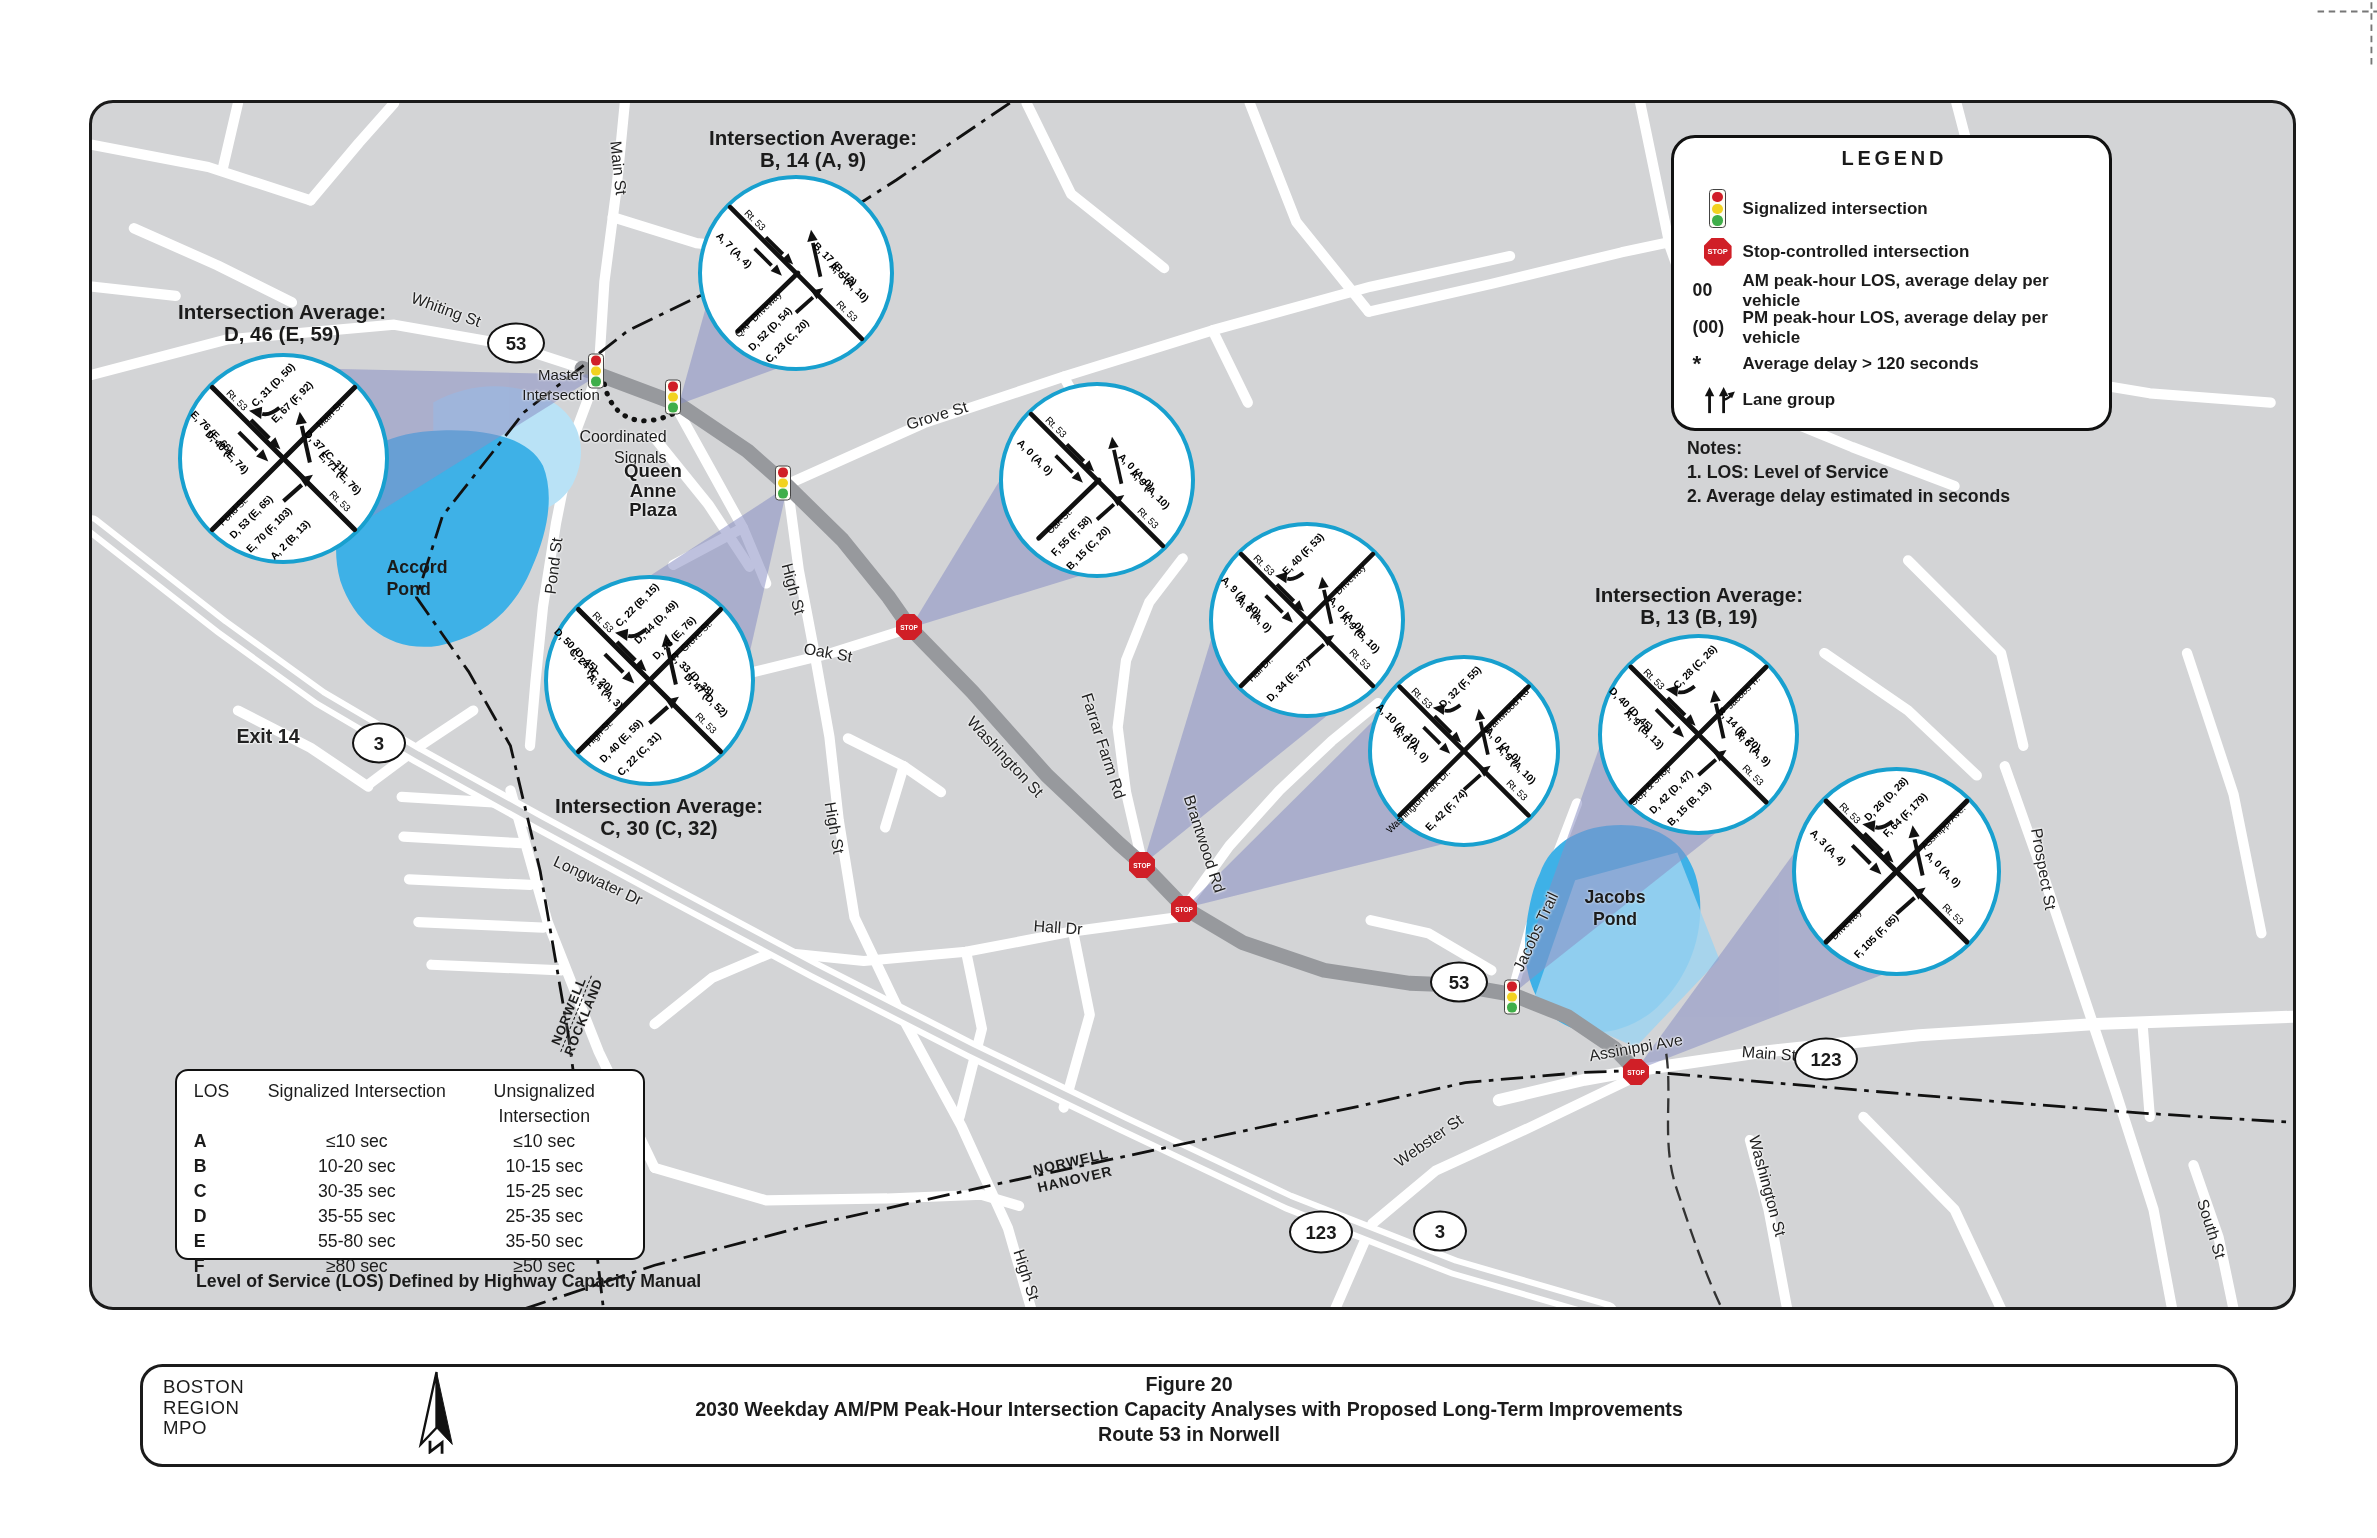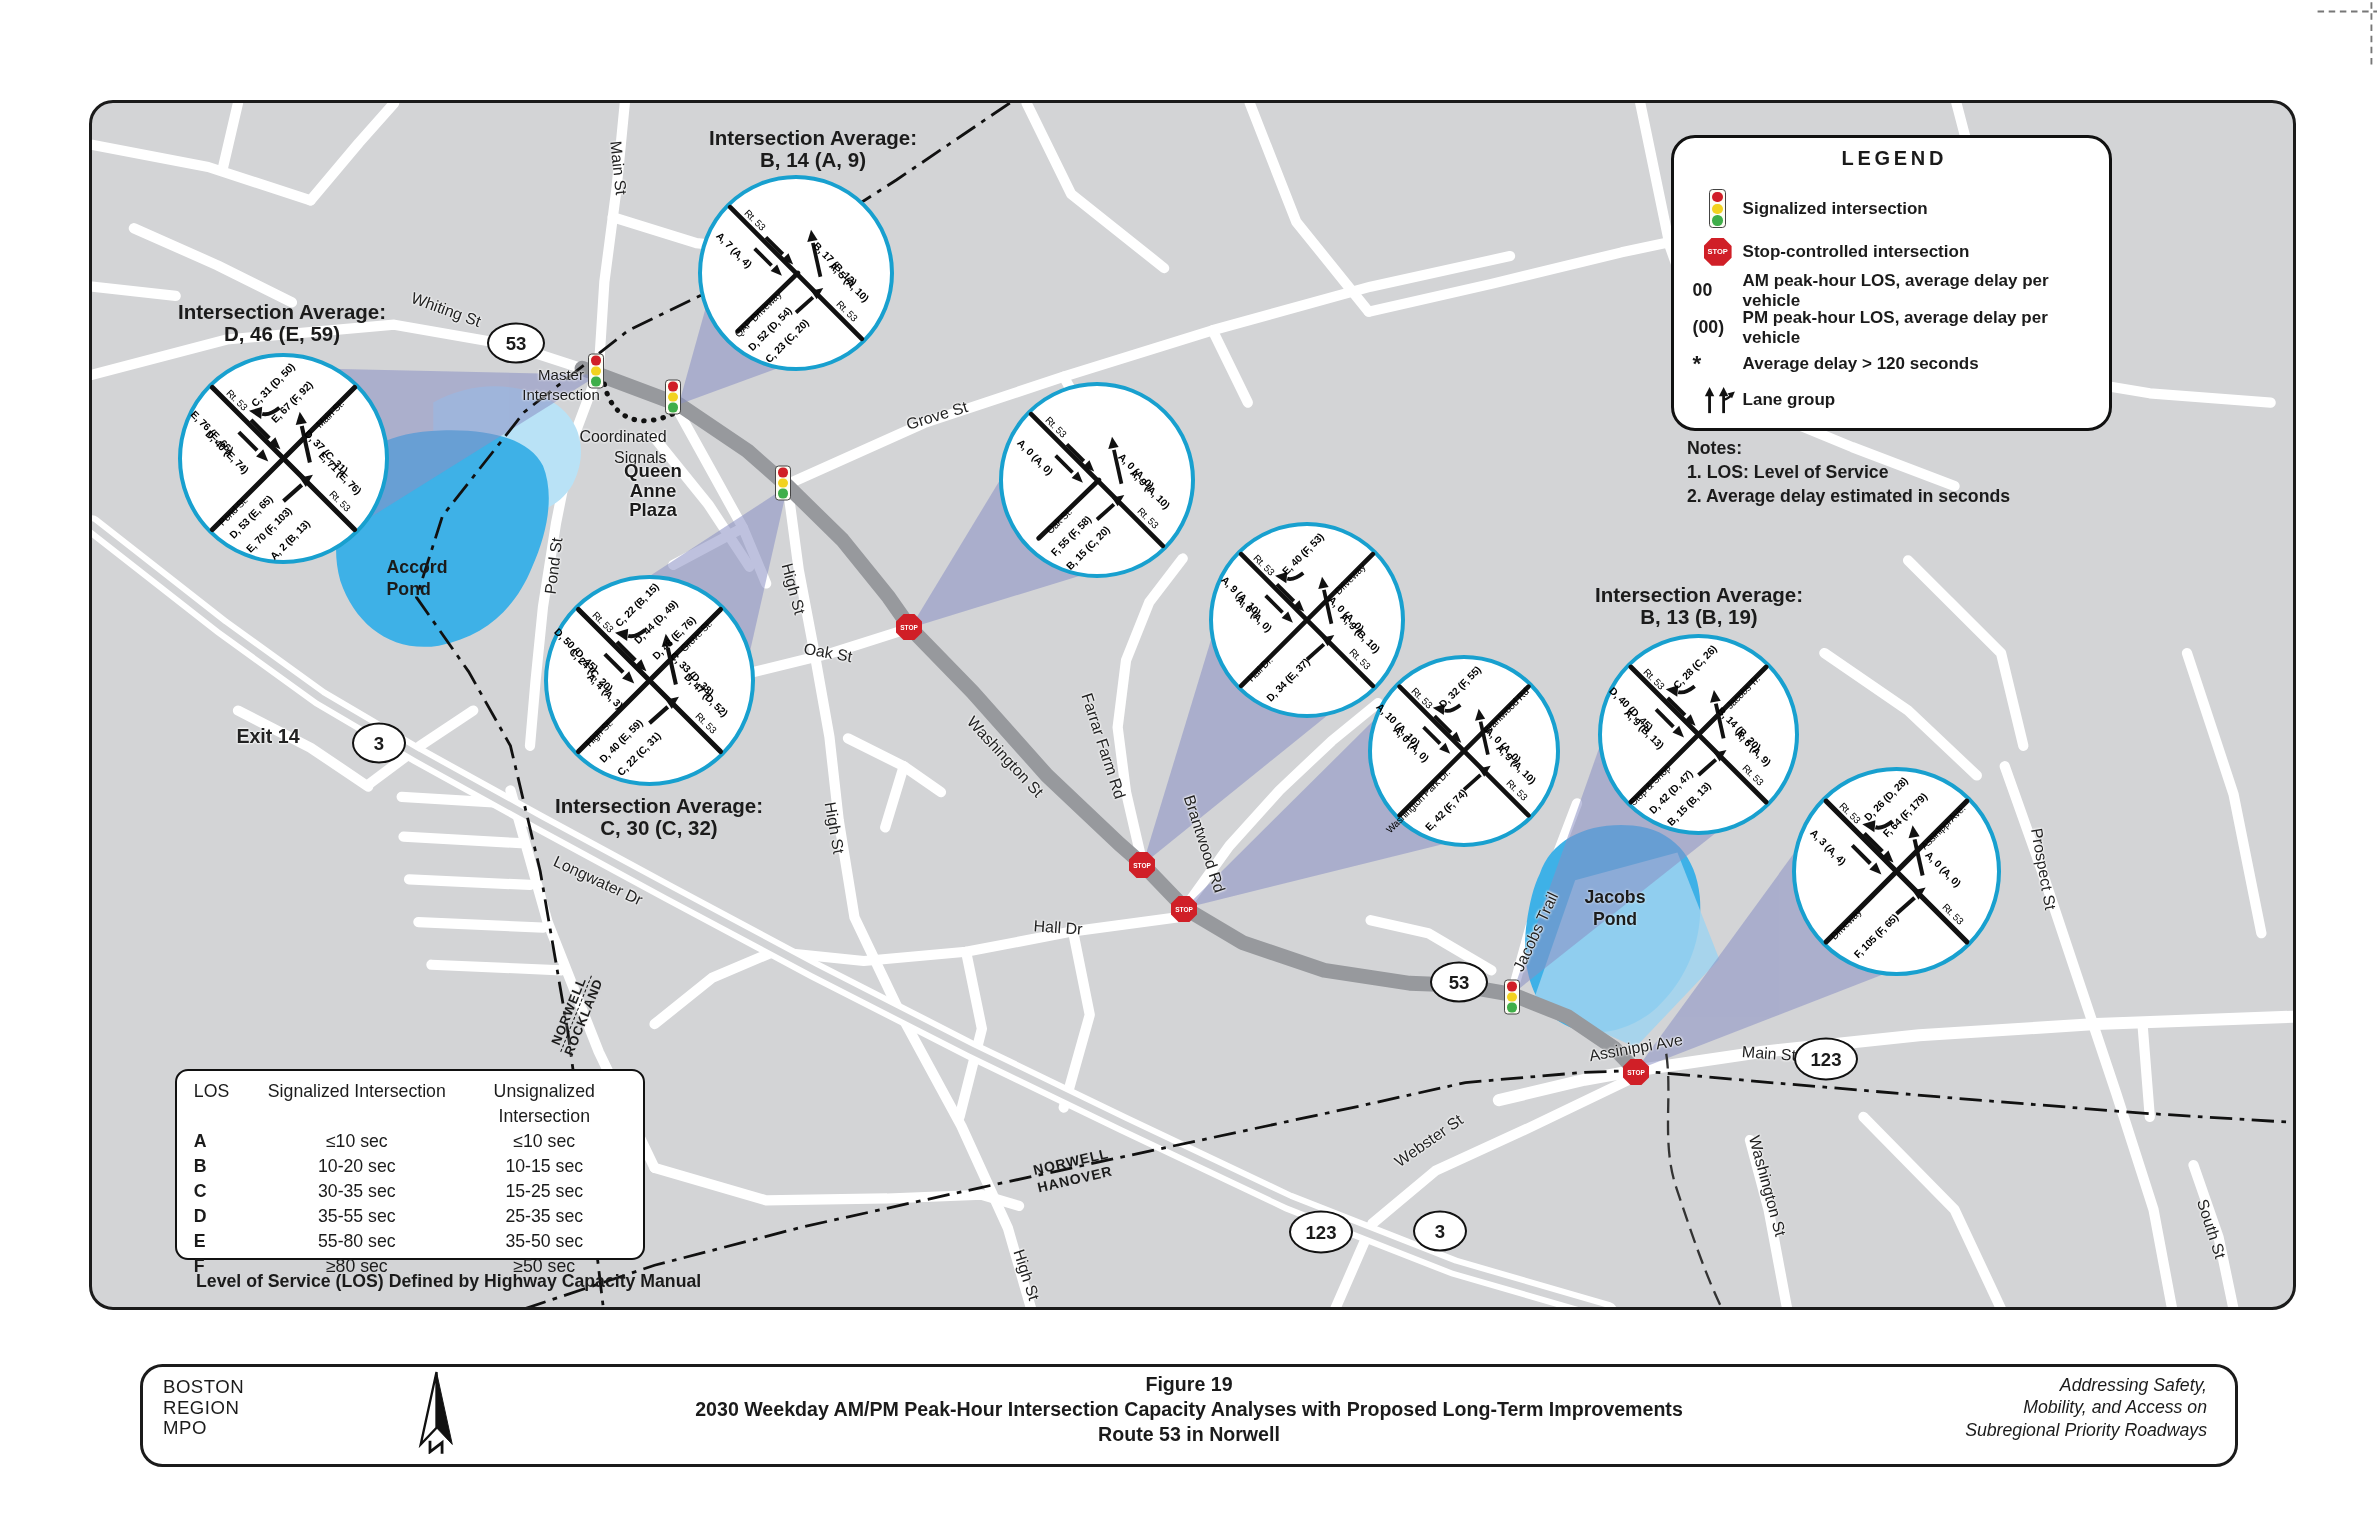--- a/index.html
+++ b/index.html
@@ -614,24 +614,19 @@
     <div>BOSTON</div>
     <div>REGION</div>
     <div>MPO</div>
   </div>
   <svg class="abs" style="left:417px;top:1368px;width:39px;height:86px" viewBox="0 0 42 92" width="39" height="86">
     <path d="M21,4 L21,64 L4,82 Z" fill="#fff" stroke="#111" stroke-width="2.5"></path>
     <path d="M21,4 L21,64 L38,82 Z" fill="#111" stroke="#111" stroke-width="1"></path>
     <path d="M14,78 L14,90 L27,80 L27,92" stroke="#111" stroke-width="3" fill="none"></path>
   </svg>
   <div class="ftitle">
-    <div>Figure 19</div>
+    <div>Figure 20</div>
     <div>2030 Weekday AM/PM Peak-Hour Intersection Capacity Analyses with Proposed Long-Term Improvements</div>
     <div>Route 53 in Norwell</div>
   </div>
-  <div class="tagline">
-    <div>Addressing Safety,</div>
-    <div>Mobility, and Access on</div>
-    <div>Subregional Priority Roadways</div>
-  </div>
 
 </div>
 
 
 </body></html>

